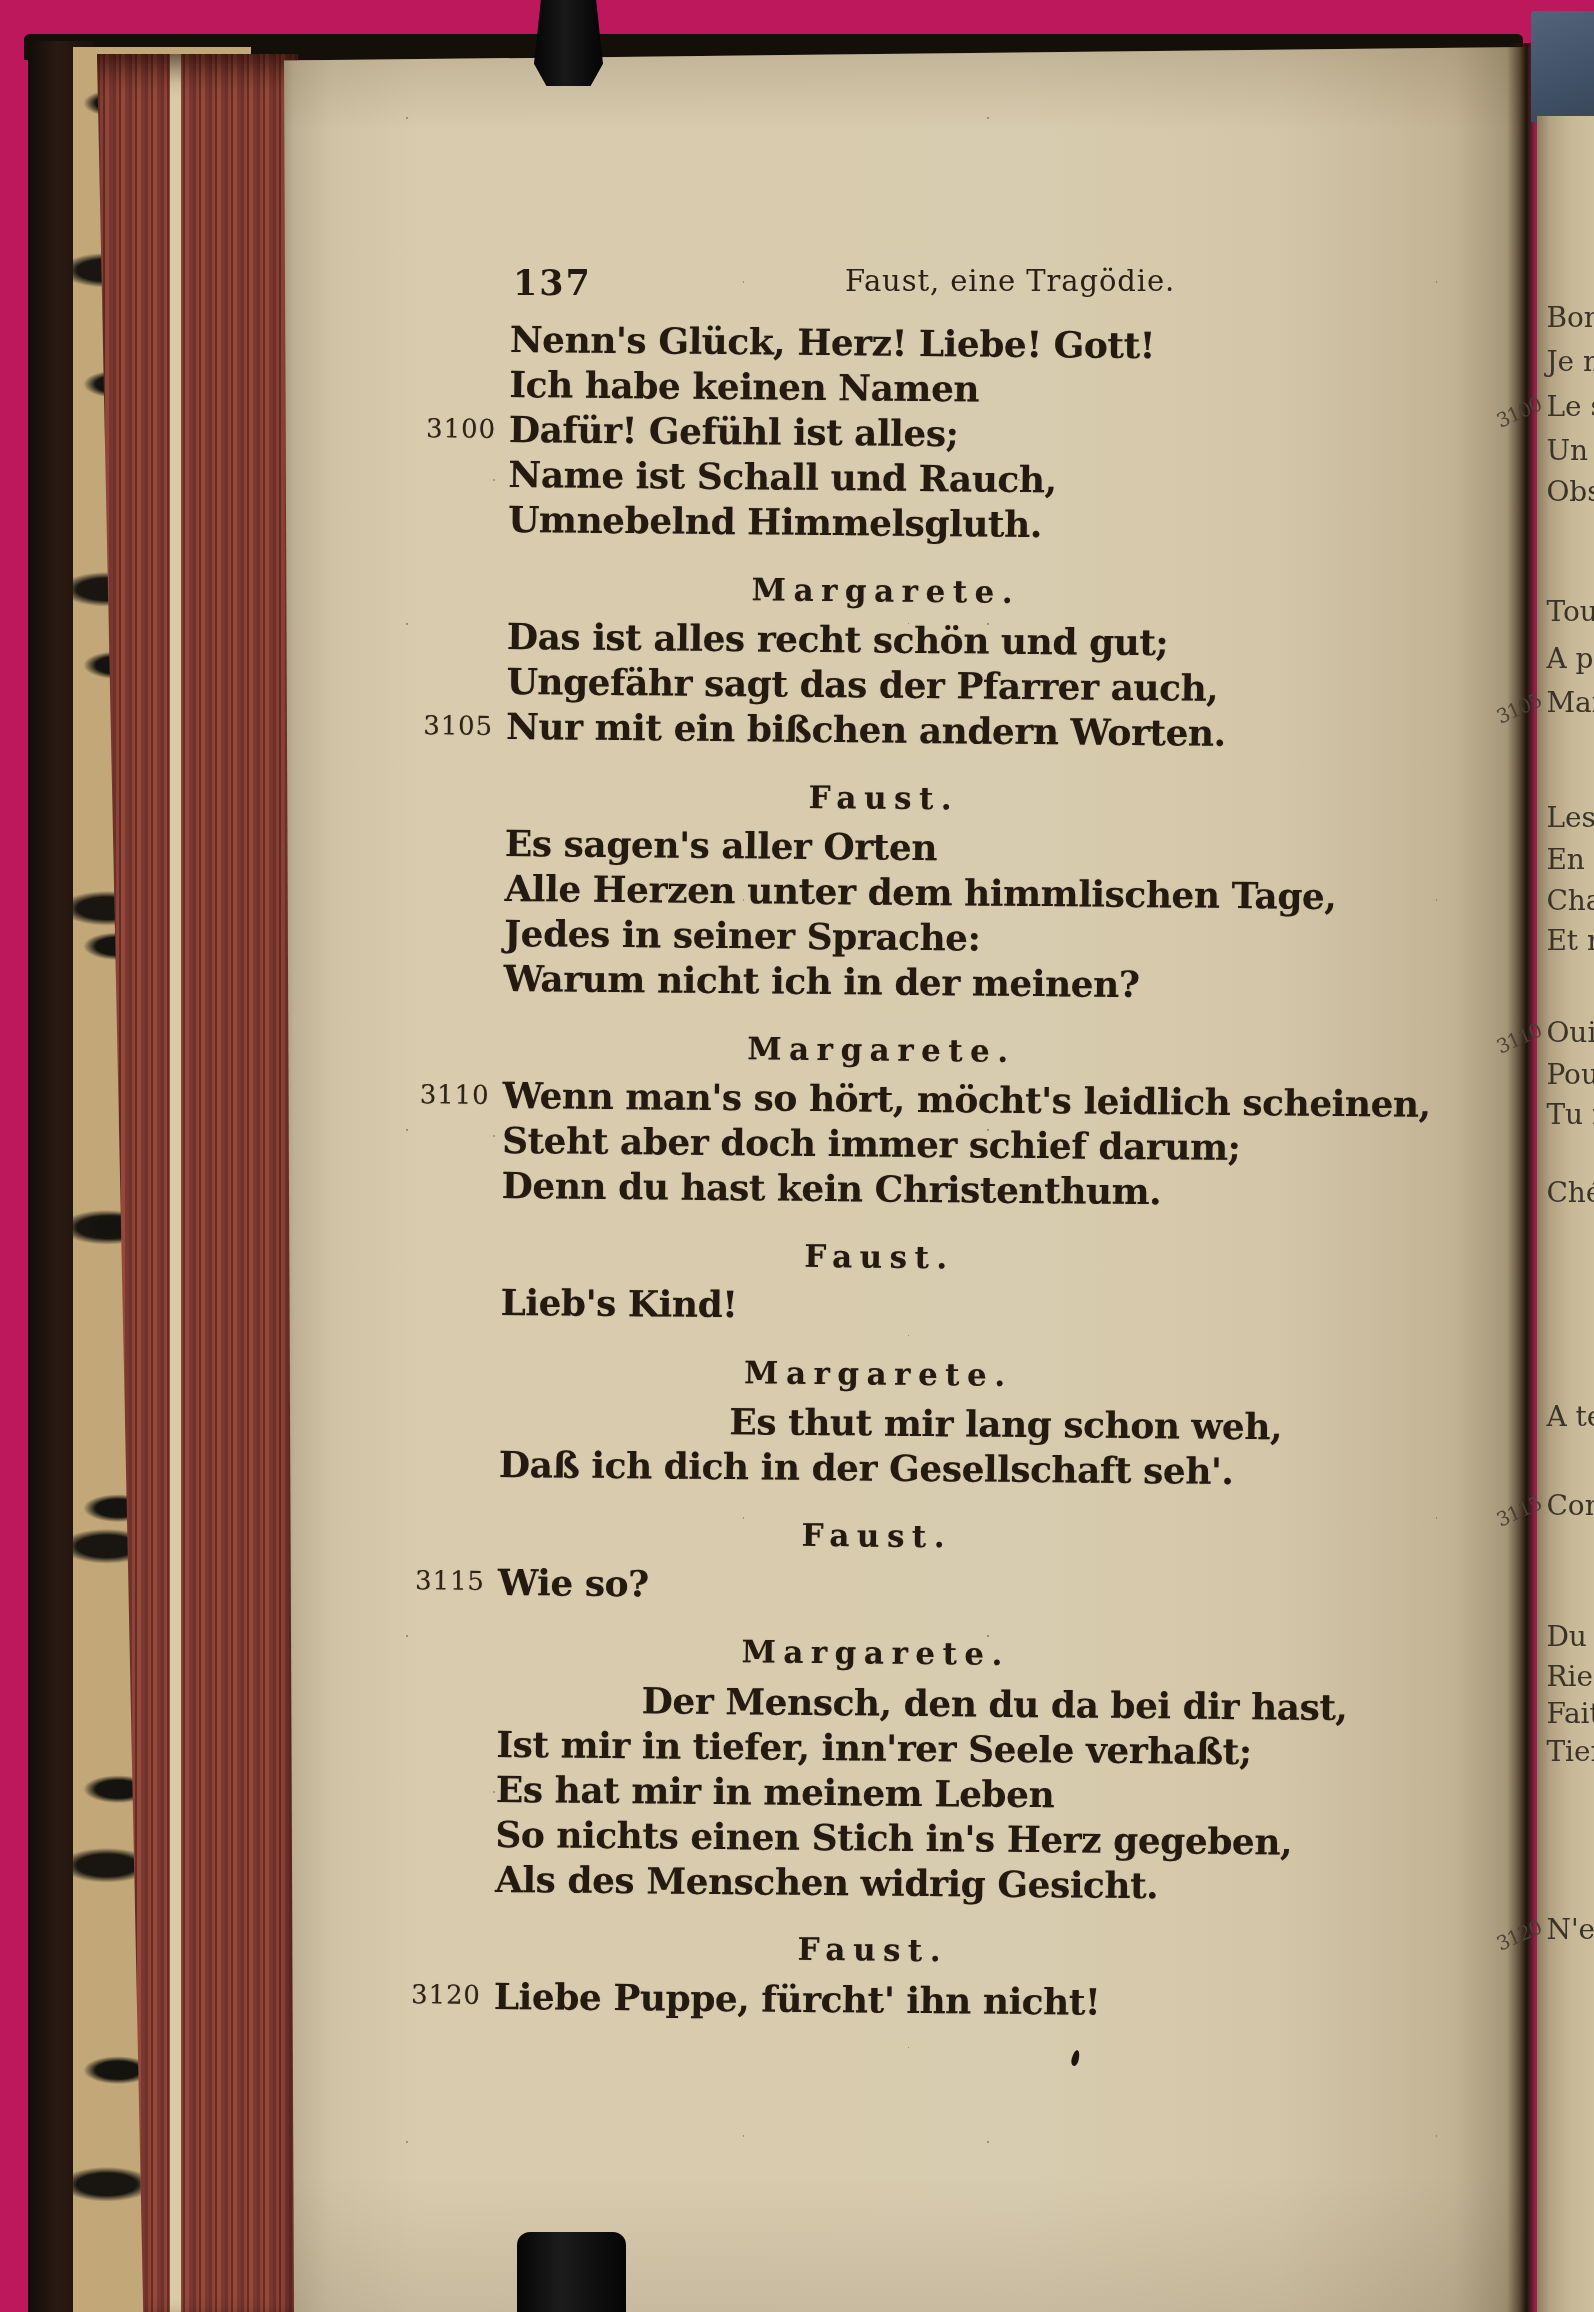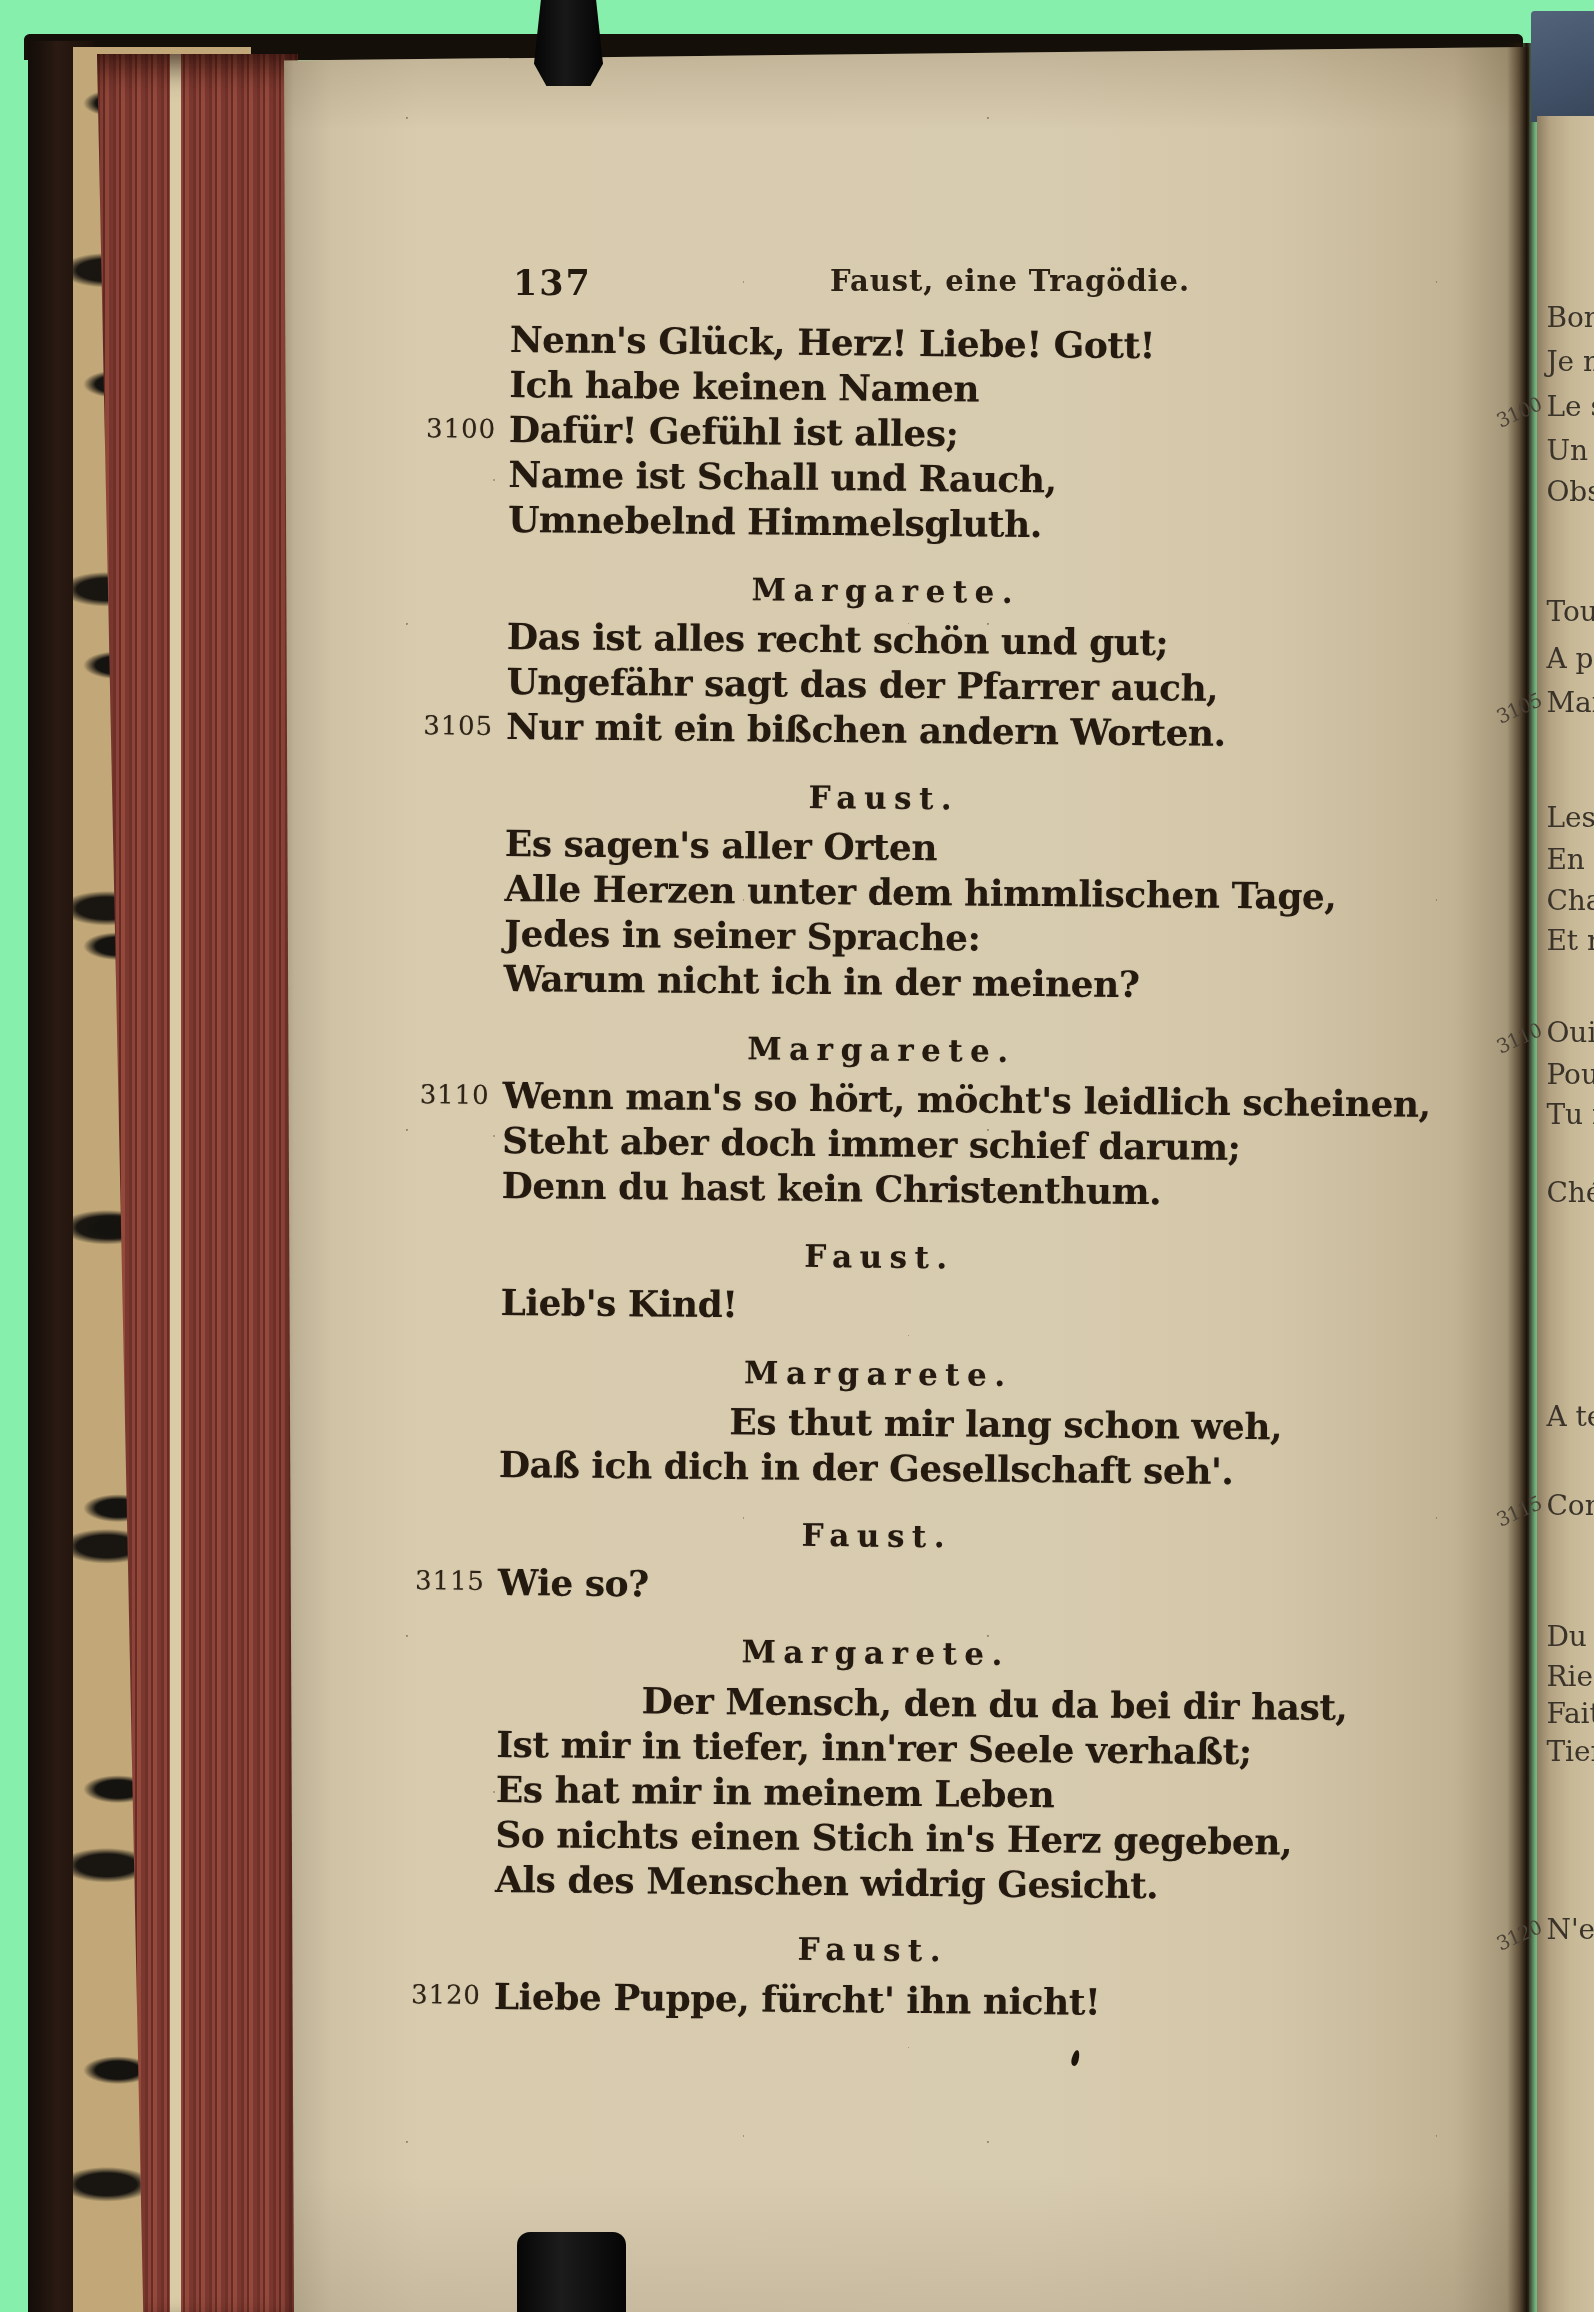--- a/index.html
+++ b/index.html
@@ -1,16 +1,16 @@
 <!DOCTYPE html>
 <html style="font-size:15px"><head>
 <meta charset="utf-8">
 <style>
   html,body{margin:0;padding:0;background:#000;}
-  #scene{position:relative;width:1595px;height:2312px;background:#86efac;overflow:hidden;
+  #scene{position:relative;width:1595px;height:2312px;background:#be185d;overflow:hidden;
          font-family:"DejaVu Serif", serif;}
 
   
   .cover-top{position:absolute;left:24px;top:34px;width:1499px;height:26px;background:#140f09;border-radius:5.6px 5.6px 0 0;}
   .leather{position:absolute;left:28px;top:41px;width:66px;height:2271px;
            background:linear-gradient(90deg,#120c08 0,#2a1a12 45%,#1a100a 100%);}
   .marble{position:absolute;left:73px;top:47px;width:178px;height:2265px;
           background-color:#c2a878;
           background-image:
             radial-gradient(ellipse 56px 22.5px at 30% 20%, #15130f 0 40%, transparent 62%),
@@ -34,21 +34,21 @@
   .speckle{position:absolute;inset:0;pointer-events:none;
         background-image:
           radial-gradient(circle 1.9px at 22% 14%, rgba(90,70,45,.5) 0 45%, transparent 60%),
           radial-gradient(circle 1.5px at 67% 38%, rgba(90,70,45,.42) 0 45%, transparent 60%),
           radial-gradient(circle 2.1px at 41% 66%, rgba(90,70,45,.36) 0 45%, transparent 60%),
           radial-gradient(circle 1.3px at 82% 81%, rgba(90,70,45,.4) 0 45%, transparent 60%);
         background-size:581px 506px,693px 618px,525px 656px,768px 712px;}
 
   
   .pageno{position:absolute;left:234px;top:215px;font-size:35px;font-weight:bold;color:#241a10;letter-spacing:1.9px;}
-  .runtitle{position:absolute;left:525px;top:217px;width:412px;text-align:center;font-size:29px;font-weight:bold;color:#2a2014;letter-spacing:0.9px;}
+  .runtitle{position:absolute;left:525px;top:217px;width:412px;text-align:center;font-size:29px;font-weight:normal;color:#2a2014;letter-spacing:0.9px;}
 
   
   .textcol{position:absolute;left:231px;top:270px;width:806px;color:#241a10;
            transform:rotate(0.55deg);transform-origin:0 0;}
   .vline{position:relative;height:45px;line-height:45px;font-size:36px;font-weight:bold;
          letter-spacing:-0.5px;white-space:nowrap;text-shadow:0 0 0.9px rgba(36,26,16,.35);}
   .vline.ind1{padding-left:145px;}
   .vline.ind2{padding-left:230px;}
   .lineno{position:absolute;right:100%;margin-right:13px;top:3.7px;font-size:26px;font-weight:normal;
           letter-spacing:0.9px;color:#2e2417;line-height:37px;}

